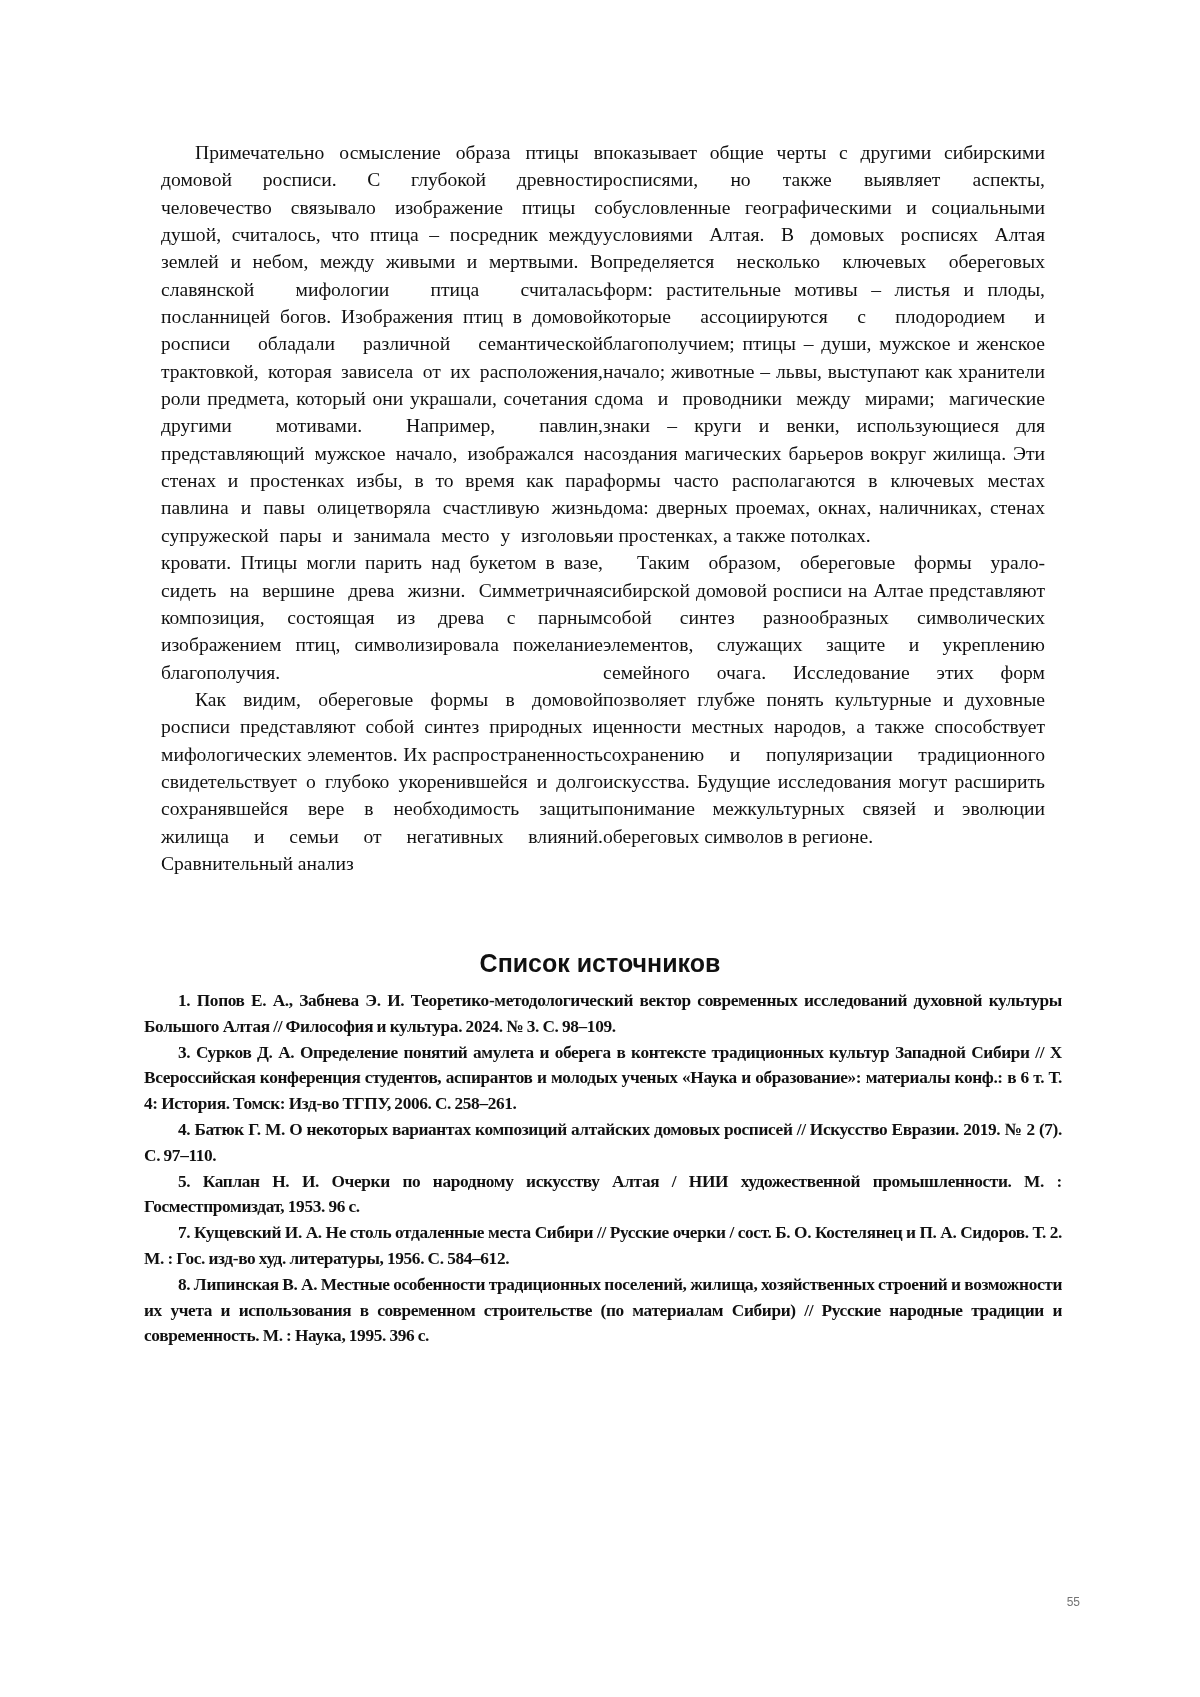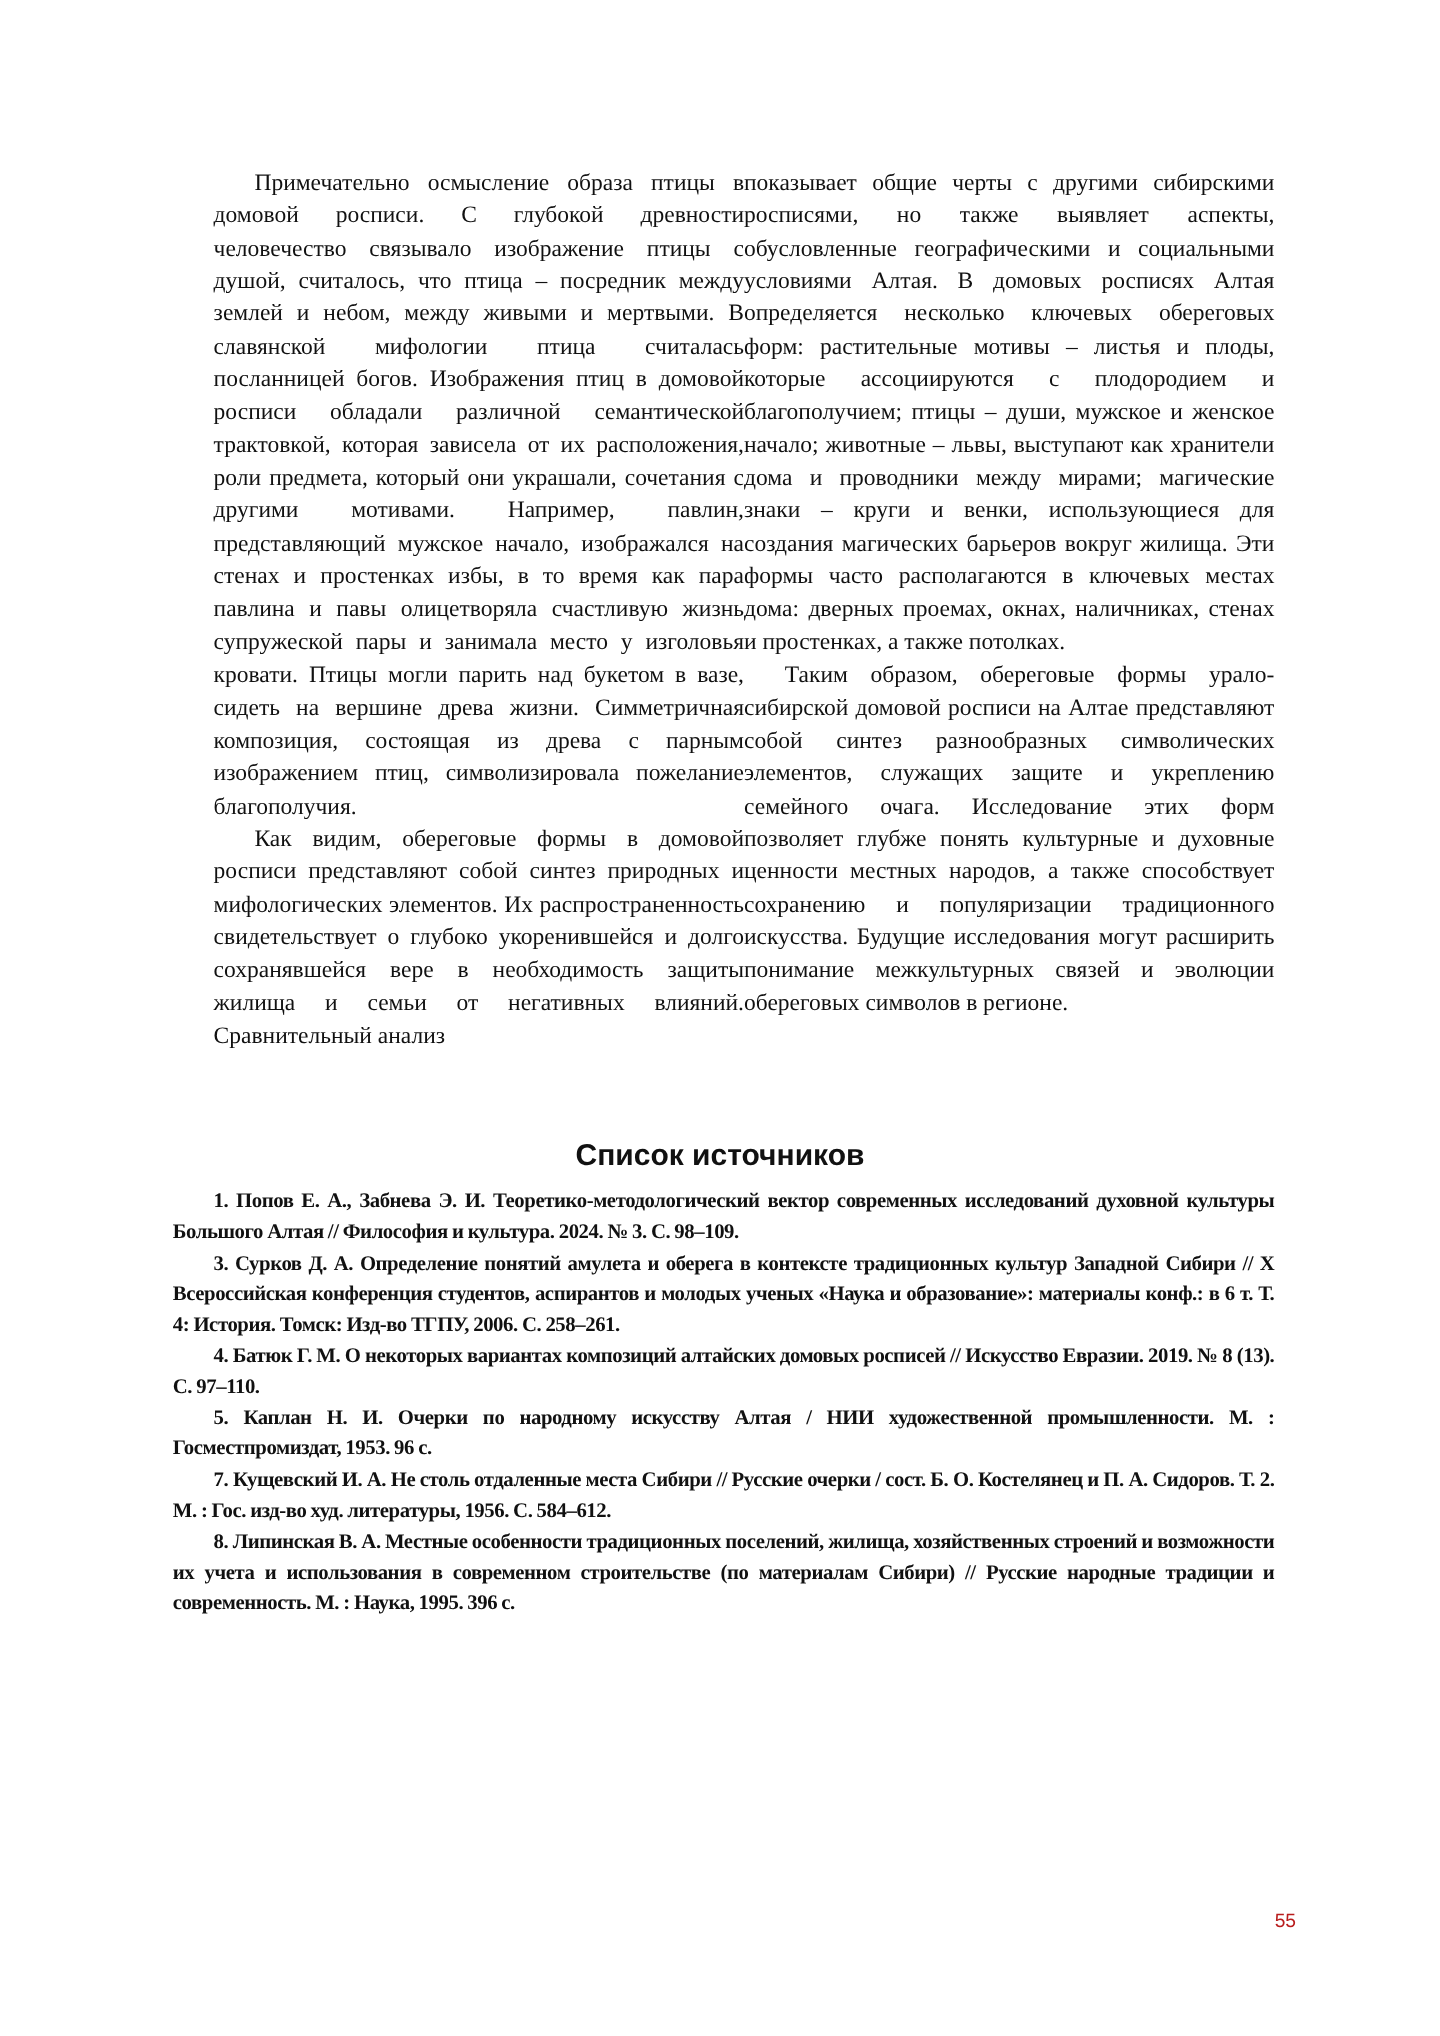--- a/index.html
+++ b/index.html
@@ -19,21 +19,21 @@
       left: 0; top: 0;
       width: 1200px; height: 1697px;
       background: #ffffff;
     }
     .columns {
       position: absolute;
       left: 144px;
       top: 139px;
       width: 918px;
       display: flex;
-      justify-content: flex-end;
+      justify-content: center;
     }
     .col {
       width: 442px;
     }
     .col p {
       margin: 0;
       font-family: "Liberation Serif", "DejaVu Serif", serif;
       font-size: 19.6px;
       line-height: 27.35px;
       text-align: justify;
@@ -76,23 +76,23 @@
       transform-origin: left top;
       font-weight: bold;
     }
     .page-number {
       position: absolute;
       left: 1040px;
       top: 1592px;
       width: 40px;
       text-align: right;
       font-family: "Liberation Sans", "DejaVu Sans", sans-serif;
-      font-size: 16px;
+      font-size: 12px;
       line-height: 20px;
-      color: #b91c1c;
+      color: #737373;
     }
   </style>
 </head>
 <body>
 
 <div class="page">
 
   <div class="columns">
     <div class="col">
       <p class="indent">Примечательно осмысление образа птицы в домовой росписи. С глубокой древности человечество связывало изображение птицы с душой, считалось, что птица – посредник между землей и небом, между живыми и мертвыми. В славянской мифологии птица считалась посланницей богов. Изображения птиц в домовой росписи обладали различной семантической трактовкой, которая зависела от их расположения, роли предмета, который они украшали, сочетания с другими мотивами. Например, павлин, представляющий мужское начало, изображался на стенах и простенках избы, в то время как пара павлина и павы олицетворяла счастливую жизнь супружеской пары и занимала место у изголовья кровати. Птицы могли парить над букетом в вазе, сидеть на вершине древа жизни. Симметричная композиция, состоящая из древа с парным изображением птиц, символизировала пожелание благополучия.</p>
@@ -102,21 +102,21 @@
       <p>показывает общие черты с другими сибирскими росписями, но также выявляет аспекты, обусловленные географическими и социальными условиями Алтая. В домовых росписях Алтая определяется несколько ключевых обереговых форм: растительные мотивы – листья и плоды, которые ассоциируются с плодородием и благополучием; птицы – души, мужское и женское начало; животные – львы, выступают как хранители дома и проводники между мирами; магические знаки – круги и венки, использующиеся для создания магических барьеров вокруг жилища. Эти формы часто располагаются в ключевых местах дома: дверных проемах, окнах, наличниках, стенах и простенках, а также потолках.</p>
       <p class="indent">Таким образом, обереговые формы урало-сибирской домовой росписи на Алтае представляют собой синтез разнообразных символических элементов, служащих защите и укреплению семейного очага. Исследование этих форм позволяет глубже понять культурные и духовные ценности местных народов, а также способствует сохранению и популяризации традиционного искусства. Будущие исследования могут расширить понимание межкультурных связей и эволюции обереговых символов в регионе.</p>
     </div>
   </div>
 
   <h2 class="refs-title">Список источников</h2>
 
   <ol class="refs">
     <li>1. Попов Е. А., Забнева Э. И. Теоретико-методологический вектор современных исследований духовной культуры Большого Алтая // Философия и культура. 2024. № 3. С. 98–109.</li>
     <li>3. Сурков Д. А. Определение понятий амулета и оберега в контексте традиционных культур Западной Сибири // X Всероссийская конференция студентов, аспирантов и молодых ученых «Наука и образование»: материалы конф.: в 6 т. Т. 4: История. Томск: Изд-во ТГПУ, 2006. С. 258–261.</li>
-    <li>4. Батюк Г. М. О некоторых вариантах композиций алтайских домовых росписей // Искусство Евразии. 2019. № 8 (13). С. 97–110.</li>
+    <li>4. Батюк Г. М. О некоторых вариантах композиций алтайских домовых росписей // Искусство Евразии. 2019. № 2 (7). С. 97–110.</li>
     <li>5. Каплан Н. И. Очерки по народному искусству Алтая / НИИ художественной промышленности. М. : Госместпромиздат, 1953. 96 с.</li>
     <li>7. Кущевский И. А. Не столь отдаленные места Сибири // Русские очерки / сост. Б. О. Костелянец и П. А. Сидоров. Т. 2. М. : Гос. изд-во худ. литературы, 1956. С. 584–612.</li>
     <li>8. Липинская В. А. Местные особенности традиционных поселений, жилища, хозяйственных строений и возможности их учета и использования в современном строительстве (по материалам Сибири) // Русские народные традиции и современность. М. : Наука, 1995. 396 с.</li>
   </ol>
 
   <div class="page-number">55</div>
 
 </div>
 
 </body></html>

